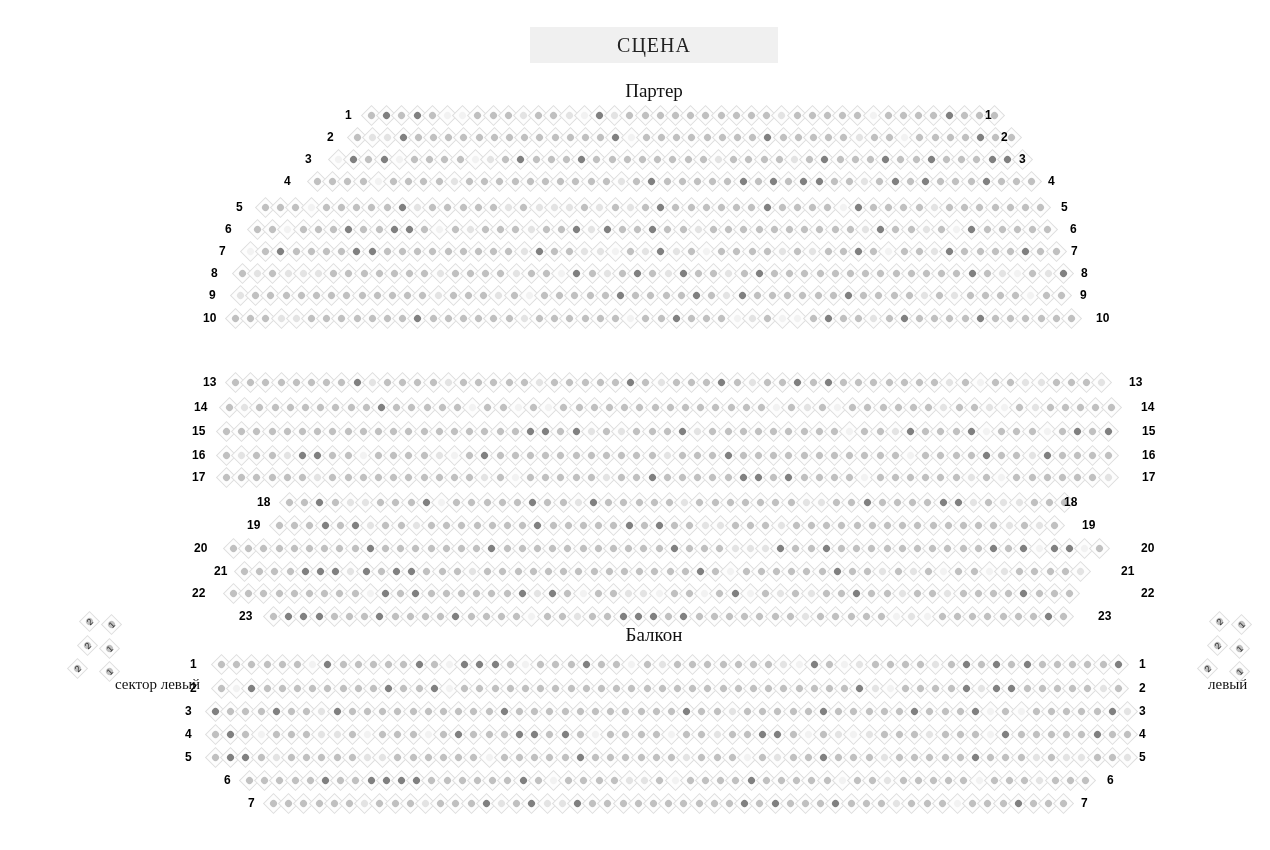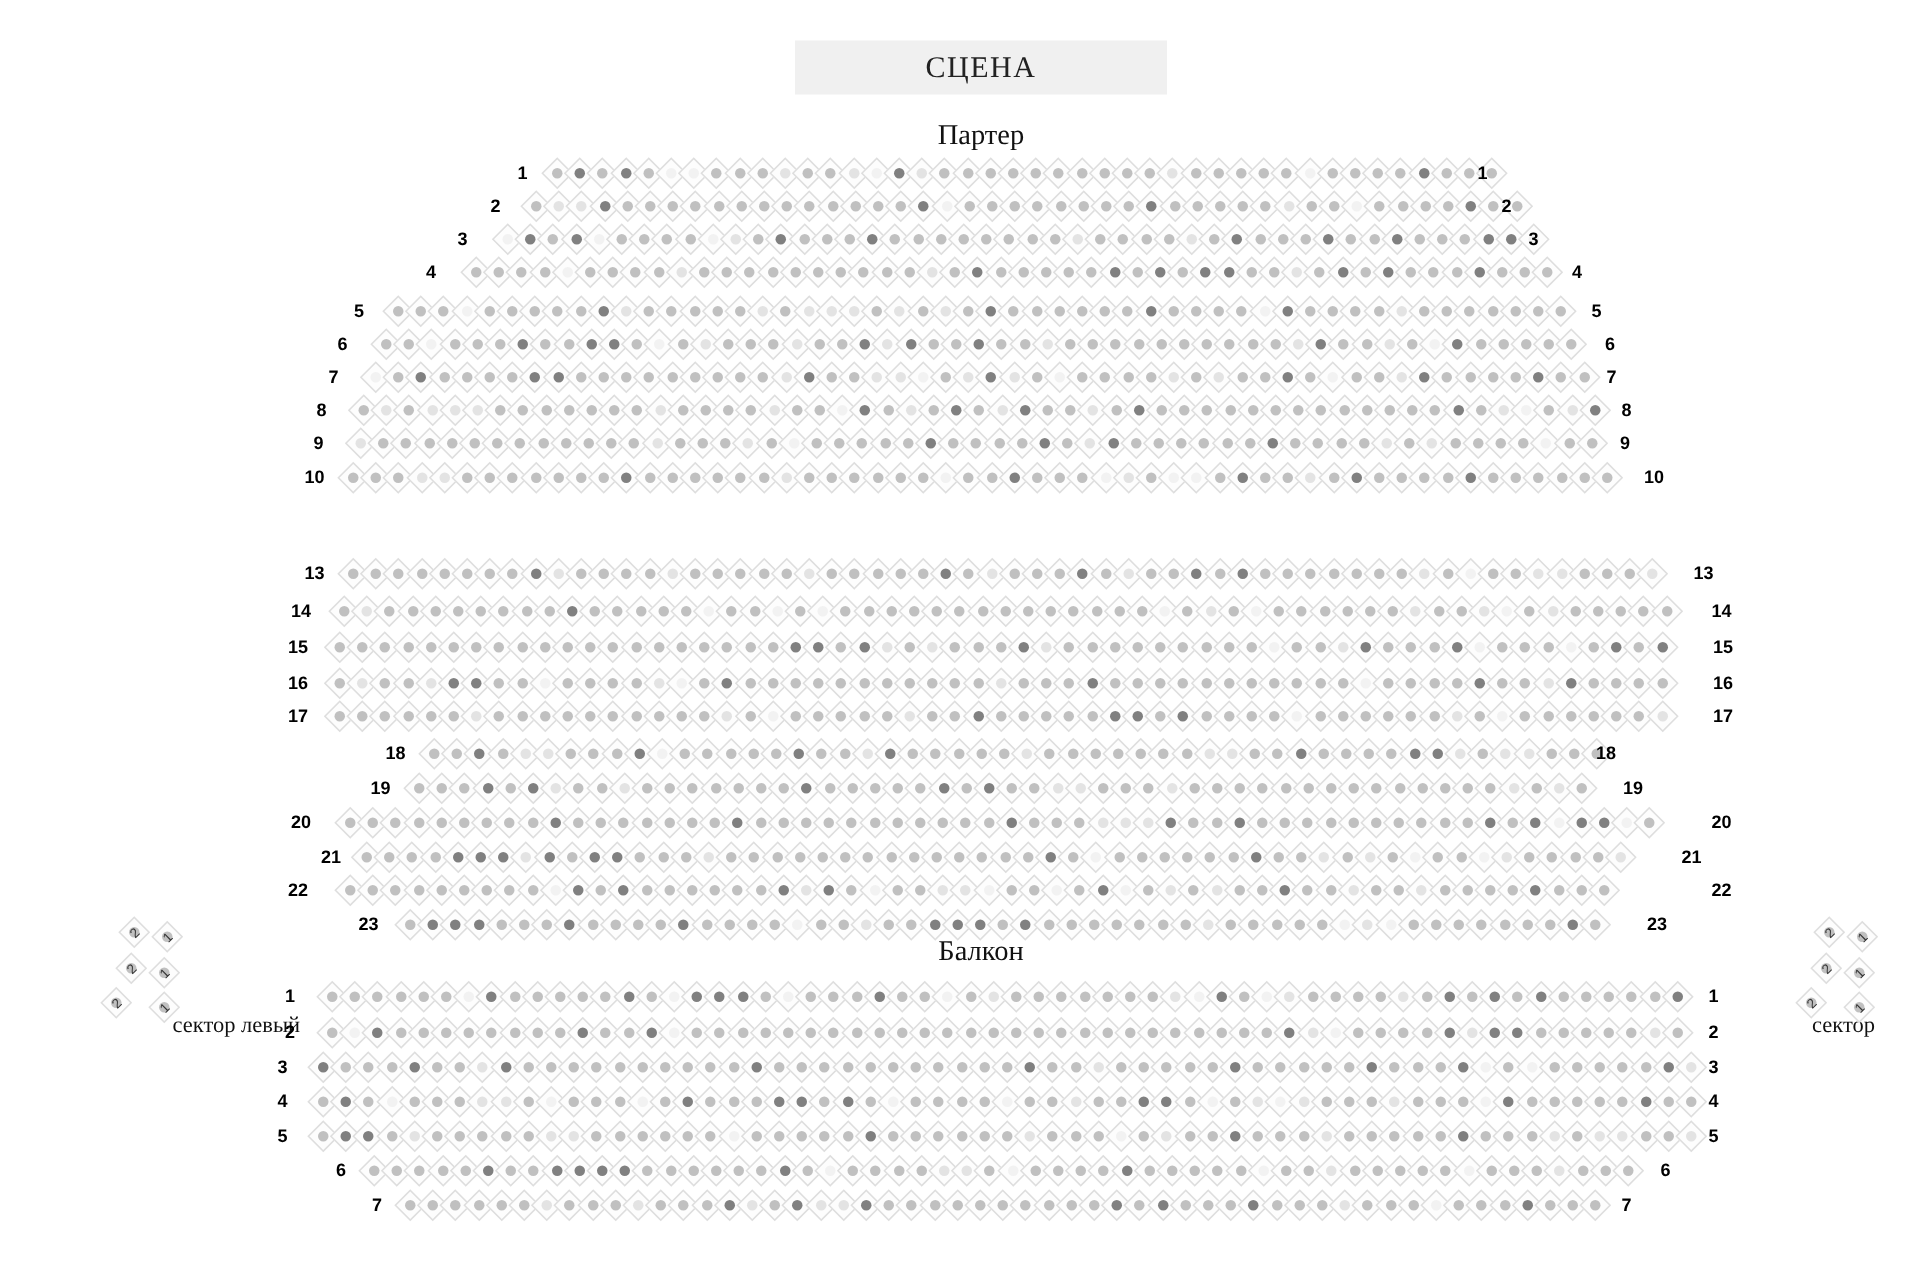--- a/index.html
+++ b/index.html
@@ -98,21 +98,21 @@
 </style>
 </head>
 <body>
 
 <div class="stage-label">СЦЕНА</div>
 
 <div class="section-title" id="title-parter">Партер</div>
 <div class="section-title" id="title-balkon">Балкон</div>
 
 <div class="sector-label" id="sector-left-label">сектор левый</div>
-<div class="sector-label" id="sector-right-label">сектор</div>
+<div class="sector-label" id="sector-right-label">левый</div>
 
 <div id="seatmap">
     <div class="seat" style="left: 364px; top: 108px;"></div>
     <div class="seat dark" style="left: 379px; top: 108px;"></div>
     <div class="seat" style="left: 394px; top: 108px;"></div>
     <div class="seat dark" style="left: 410px; top: 108px;"></div>
     <div class="seat" style="left: 425px; top: 108px;"></div>
     <div class="seat empty" style="left: 440px; top: 108px;"></div>
     <div class="seat empty" style="left: 455px; top: 108px;"></div>
     <div class="seat" style="left: 470px; top: 108px;"></div>

